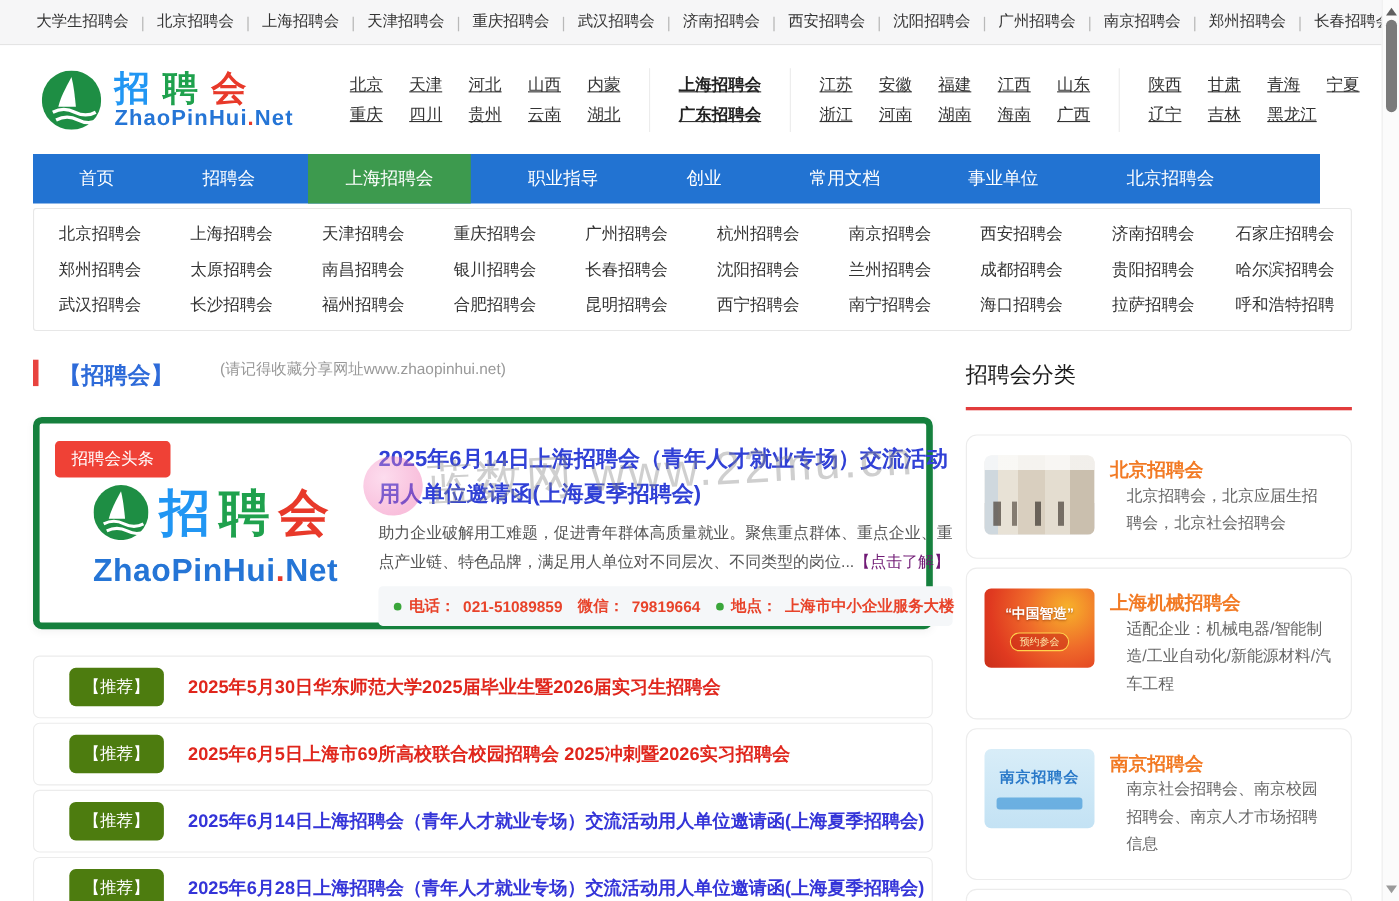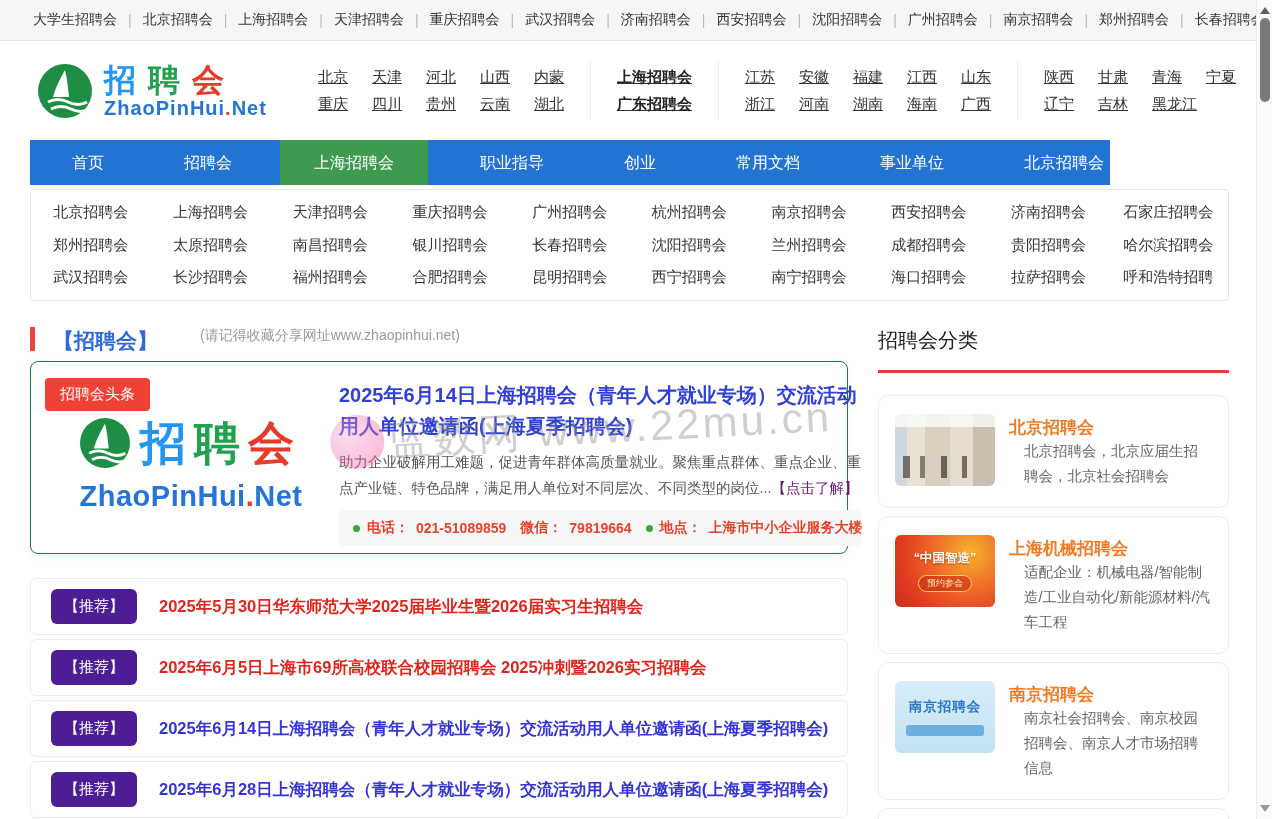--- a/index.html
+++ b/index.html
@@ -29,21 +29,21 @@
   .dot-red { color:#e8392a; }
 
   .regions { position:absolute; left:292px; top:0; height:100%; display:flex; align-items:center; }
   .rgroup { padding:0 26px;text-decoration:underline; }
   .rrow { display:flex; gap:24px; font-size:15px; color:#333; margin:8px 0; white-space:nowrap; }
   .bold-group .rrow { font-weight:bold; color:#222; justify-content:center; }
   .vdiv { width:1px; height:58px; background:#ececec; }
 
   
   .nav {
-    position:absolute; top:140px; left:30px; width:1080px; height:45px;
+    position:absolute; top:140px; left:30px; width:1170px; height:45px;
     background:#2273d2; display:flex; align-items:flex-end;
   }
   .nav-item {
     color:#fff; font-size:16px; line-height:45px; padding:0 28px; margin-left:24px;
     white-space:nowrap;
   }
   .nav-item:first-child { margin-left:14px; }
   .nav-item.active { background:#3d9a4e; padding:0 34px; margin-left:20px; }
 
   
@@ -56,22 +56,22 @@
   .subnav a { white-space:nowrap; }
 
   
   .main-left { position:absolute; left:30px; top:315px; width:818px; }
   .section-head { display:flex; align-items:flex-start; margin-top:12px; height:34px; }
   .red-bar { width:5px; height:24px; background:#e8433f; margin-right:18px; }
   .section-title { font-size:21px; font-weight:bold; color:#2e6bd9; }
   .section-hint { font-size:14px; color:#999; margin-left:42px; }
 
   .featured {
-    position:relative; height:193px; background:#fff;
-    border:1px solid #15803d; border-radius:8px; box-shadow:0 2px 8px rgba(0,0,0,.05);
+    position:relative; margin-top:18px; height:193px; background:#fff;
+    border:6px solid #15803d; border-radius:8px; box-shadow:0 2px 8px rgba(0,0,0,.05);
   }
   .head-badge {
     position:absolute; top:16px; left:14px; background:#ef4136; color:#fff;
     font-size:15px; padding:7px 15px; border-radius:4px; z-index:3;
   }
   .feat-logo { position:absolute; left:26px; top:56px; width:268px; text-align:center; }
   .feat-logo-row { display:flex; align-items:center; justify-content:center; gap:10px; }
   .feat-chars { font-size:46px; font-weight:bold; letter-spacing:8px; line-height:50px; }
   .feat-domain { font-size:29px; font-weight:bold; color:#2575d6; margin-top:12px; letter-spacing:0.5px; }
   .feat-content { position:absolute; left:308px; top:18px; width:522px; }
@@ -85,22 +85,23 @@
   }
   .gdot { width:7px; height:7px; border-radius:50%; background:#3aa63a; flex-shrink:0; }
   .contact-box .gap { width:8px; }
 
   .list-item {
     margin-top:4px; height:57px; background:#fff; border:1px solid #ececec;
     border-radius:6px; display:flex; align-items:center; padding-left:20px;
   }
   .list-item.first { margin-top:24px; }
   .rec-badge {
-    background:#4c1d95; color:#fff; font-size:15px; padding:8px 13px; border-radius:6px;
+    background:#4d7c0f; color:#fff; font-size:15px; padding:8px 13px; border-radius:6px;
     flex-shrink:0;
+    margin-left:12px;
   }
   .item-title { margin-left:22px; font-size:16.5px; font-weight:bold; white-space:nowrap; }
   .item-red { color:#e0261c; }
   .item-blue { color:#3434d8; }
 
   
   .sidebar { position:absolute; left:878px; top:315px; width:351px; }
   .sb-heading {
     margin-top:12px; font-size:20px; font-weight:normal; color:#1b1b1b;
     padding-bottom:16px; border-bottom:3px solid #e23c3c;

